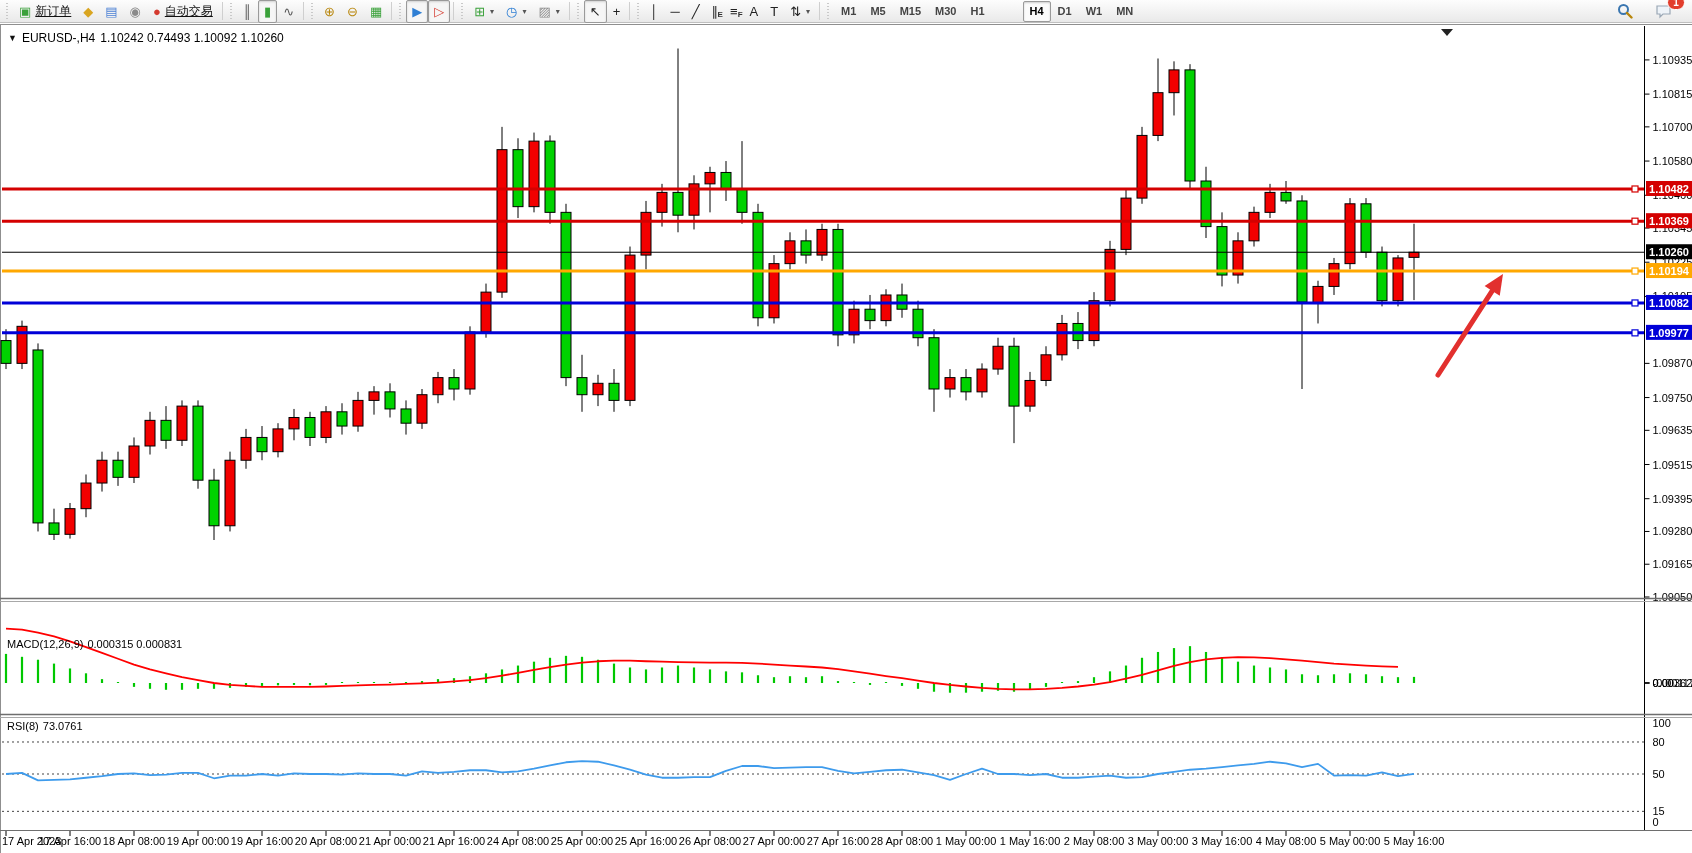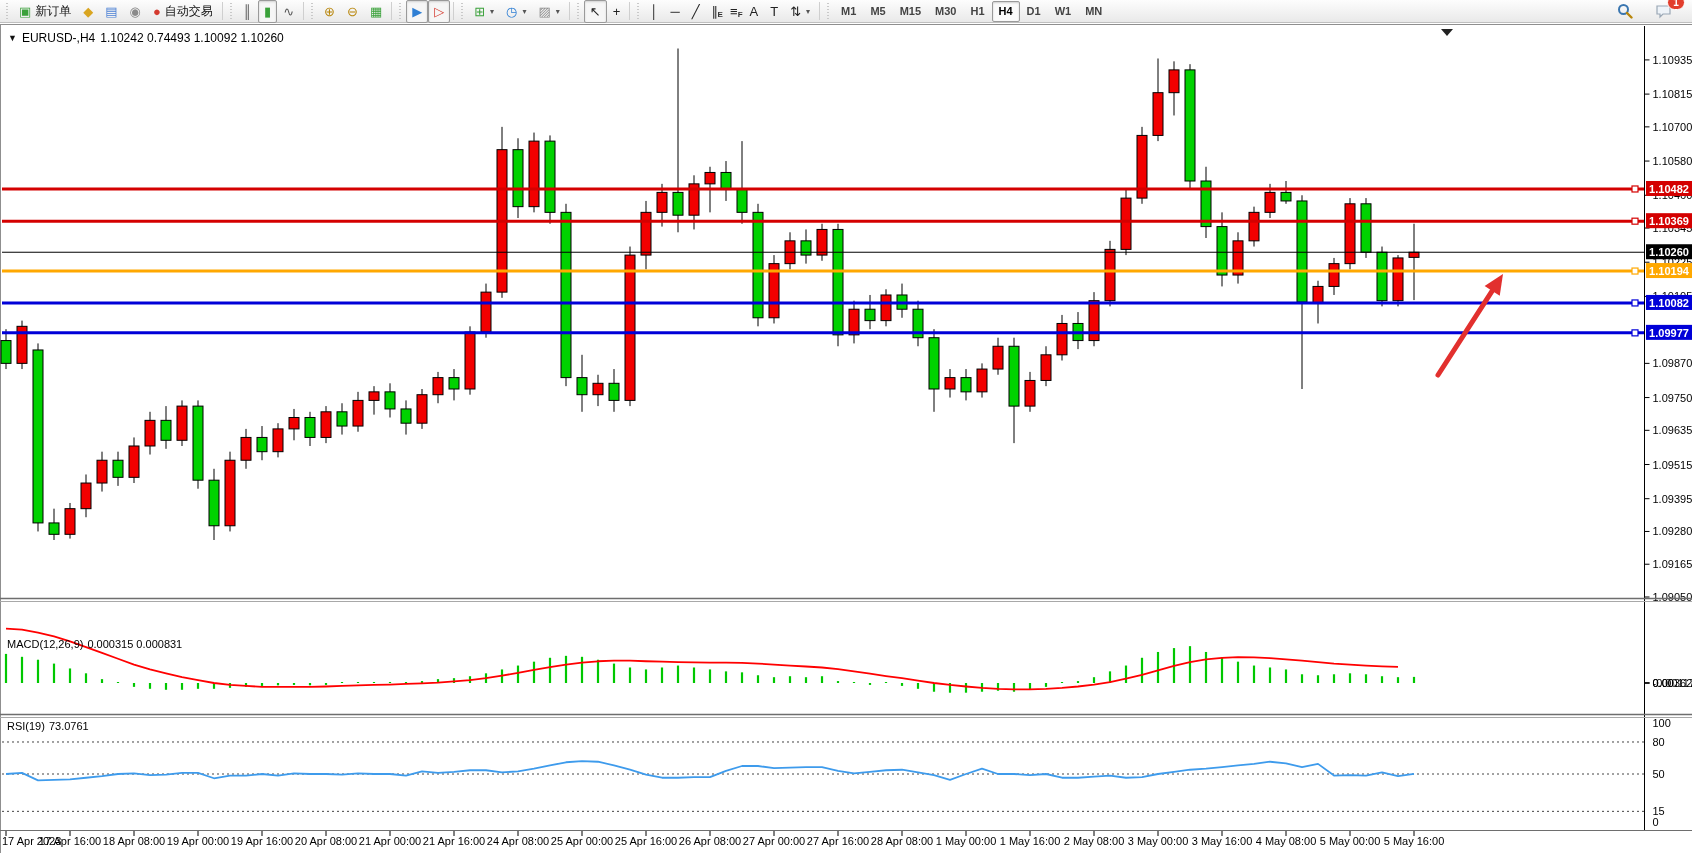--- a/index.html
+++ b/index.html
@@ -19,23 +19,23 @@
   .tb-grip{width:5px;height:16px;margin:0 3px;
     background-image:repeating-linear-gradient(#c9c9c9 0 1px,transparent 1px 3px);
     background-size:2px 100%;background-repeat:repeat-y;background-position:1px 0;}
   .tb-sep{width:1px;height:18px;background:#cfcfcf;margin:0 3px;}
   .tb-btn{display:flex;align-items:center;gap:4px;padding:2px 5px;border:1px solid transparent;
     border-radius:2px;height:17px;cursor:default;white-space:nowrap;}
   .tb-btn.active{border-color:#9a9a9a;background:#f6f6f6;box-shadow:inset 0 1px 2px rgba(0,0,0,.15);}
   .tb-glyph{font-size:13px;line-height:13px;position:relative;}
   .tb-glyph .sub{position:absolute;right:-5px;bottom:-3px;font-size:8px;font-weight:bold;color:#333;}
   .tb-dd{font-size:8px;color:#555;margin-left:1px;}
-  .tb-label{font-size:12px;color:#111;}
+  .tb-label{font-size:12px;color:#111;text-decoration:underline;}
   .tf-btn{padding:2px 6px;font-size:11px;font-weight:bold;color:#444;border:1px solid transparent;height:15px;line-height:15px;}
-  .tf-btn.active{border-color:#9a9a9a;background:#fbfbfb;box-shadow:inset 0 1px 2px rgba(0,0,0,.18);color:#000;}
+  .tf-btn.active{border-color:#9a9a9a;background:#fbfbfb;box-shadow:inset 0 1px 2px rgba(0,0,0,.18);color:#000;margin-left:31px;}
   #tb-right{margin-left:auto;display:flex;align-items:center;gap:10px;padding-right:14px;}
   #chat-wrap{position:relative;}
   #chat-badge{position:absolute;top:-5px;right:-7px;background:#e23d2c;color:#fff;
     border-radius:8px;min-width:12px;height:13px;font-size:10px;font-weight:bold;
     display:flex;align-items:center;justify-content:center;padding:0 2px;border:1px solid #fff;}
   
   #chart-frame{position:absolute;left:0;top:24px;width:1691px;height:828px;border:1px solid #8f8f8f;background:#fff;}
   #chart-svg{position:absolute;left:0;top:0;}
   .overlay{position:absolute;z-index:4;color:#000;}
   #chart-title{left:8px;top:31px;font-size:12px;display:flex;align-items:center;gap:5px;}
@@ -587,14 +587,14 @@
 
 <div class="overlay" id="chart-title">
   <span class="tri">▼</span>
   <span>EURUSD-,H4</span>
   <span>1.10242 0.74493 1.10092 1.10260</span>
 </div>
 <div class="overlay" id="macd-label">
   <span>MACD(12,26,9)</span><span class="ind-val">0.000315 0.000831</span>
 </div>
 <div class="overlay" id="rsi-label">
-  <span>RSI(19)</span><span class="ind-val">73.0761</span>
+  <span>RSI(8)</span><span class="ind-val">73.0761</span>
 </div>
 
 </body></html>

